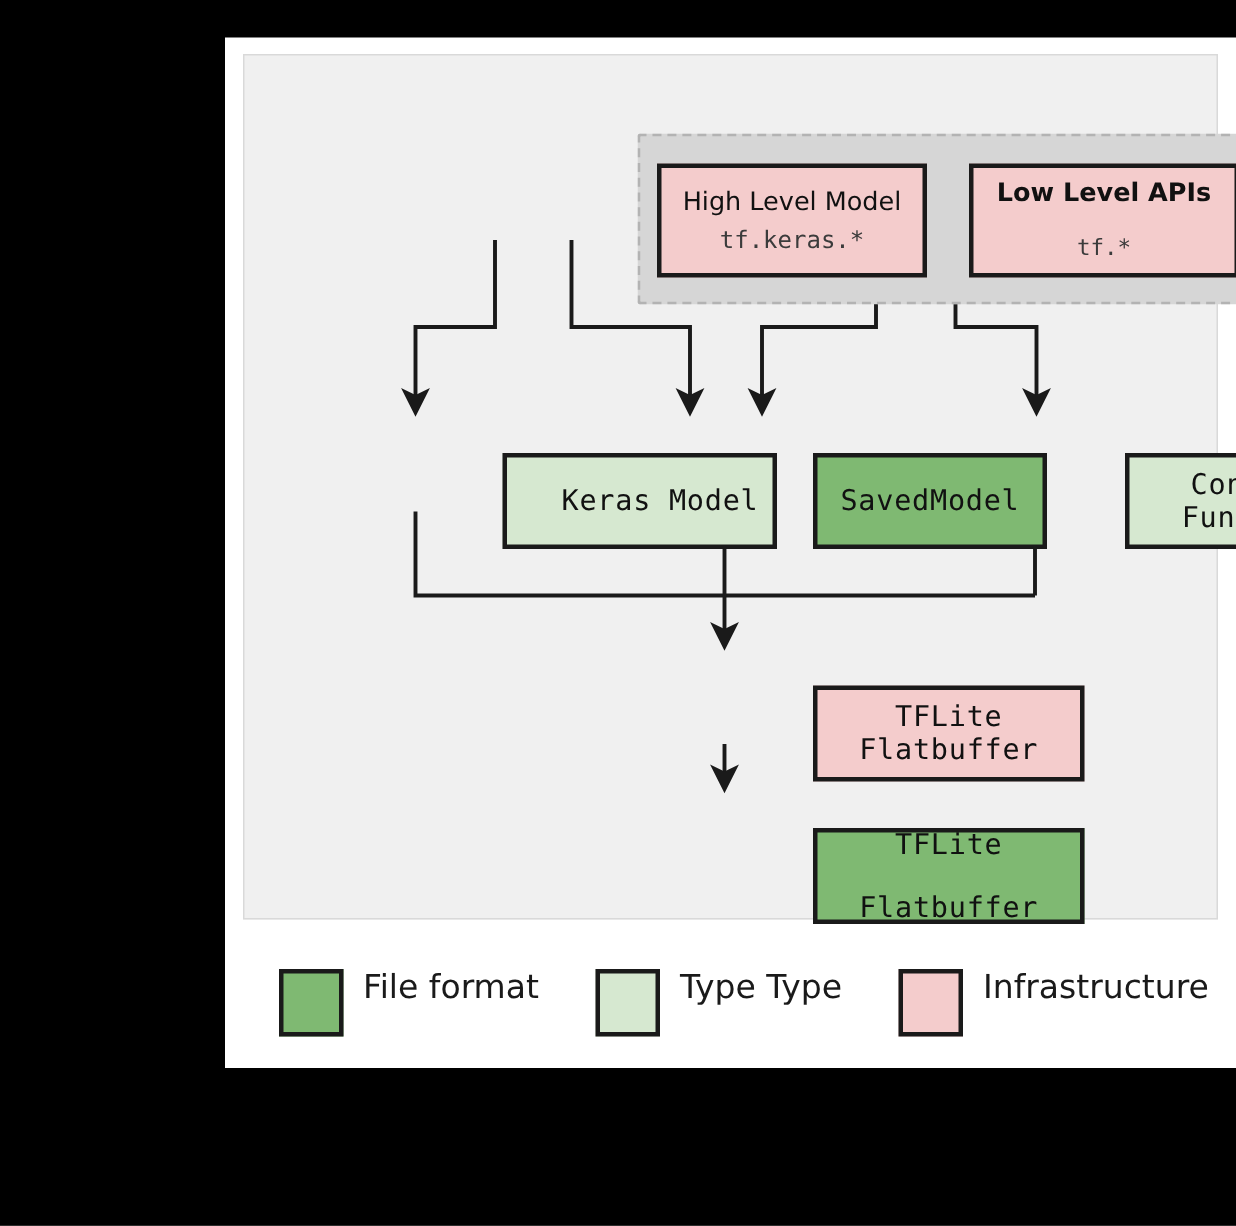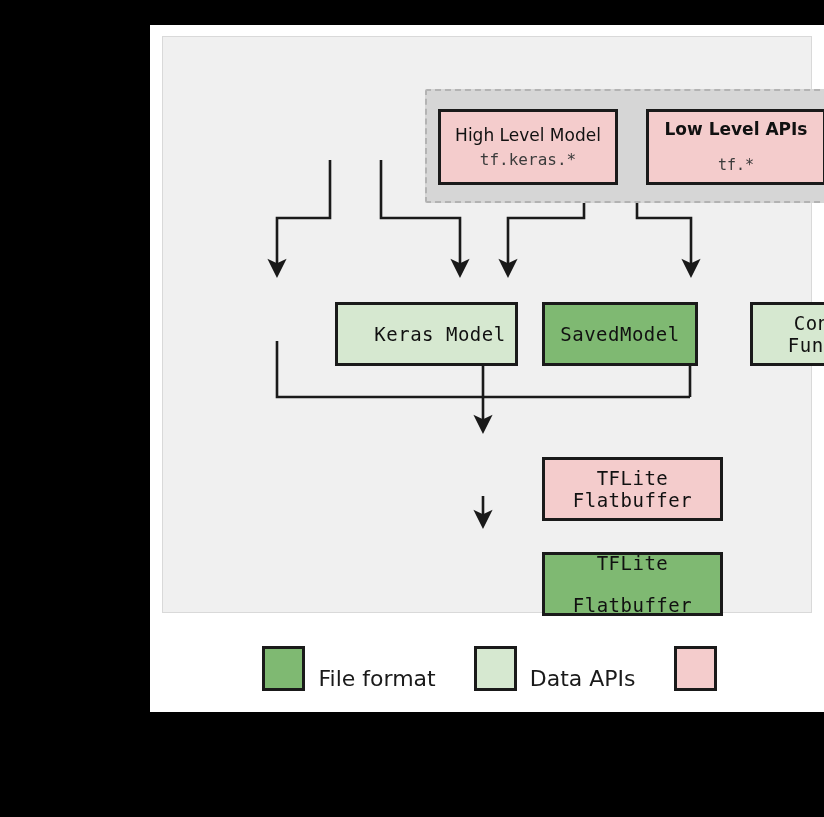--- a/index.html
+++ b/index.html
@@ -142,21 +142,21 @@
     left: 150px;
     top: 640px;
     width: 680px;
     height: 56px;
     display: flex;
     align-items: center;
     justify-content: center;
   }
   .legend-item {
     display: flex;
-    align-items: flex-end;
+    align-items: flex-start;
     margin-right: 26px;
     margin-left: 12px;
   }
   .legend-item:last-child { margin-right: 0; }
   .swatch {
     width: 43px;
     height: 45px;
     border: 3px solid #1a1a1a;
     box-sizing: border-box;
     margin-right: 13px;
@@ -244,22 +244,23 @@
 
   <div id="legend">
 
     <div class="legend-item">
       <span class="swatch" style="background:#7fb972;"></span>
       <span class="legend-label">File format</span>
     </div>
 
     <div class="legend-item">
       <span class="swatch" style="background:#d6e8d0;"></span>
-      <span class="legend-label">Data APIs</span>
+      <span class="legend-label">Type Type</span>
     </div>
 
     <div class="legend-item">
       <span class="swatch" style="background:#f4cccc;"></span>
+      <span class="legend-label">Infrastructure</span>
     </div>
 
   </div>
 
 </div>
 
 </body></html>

